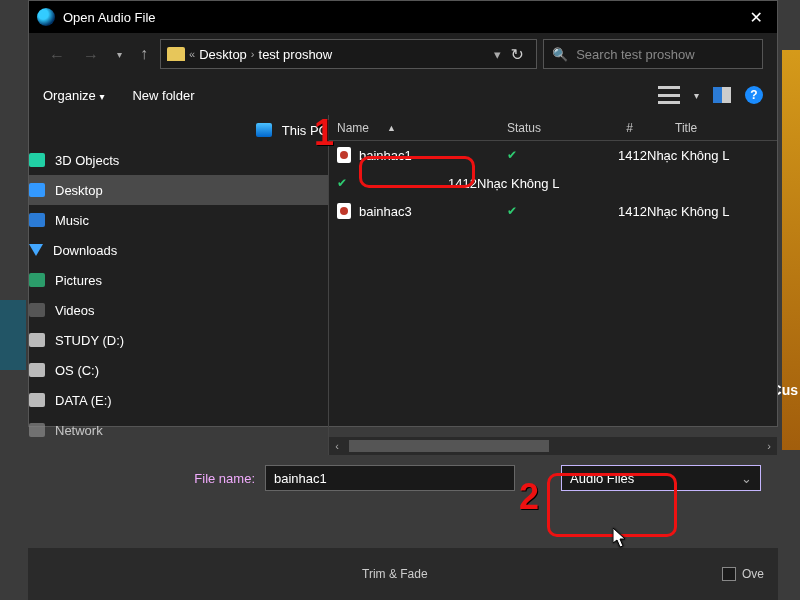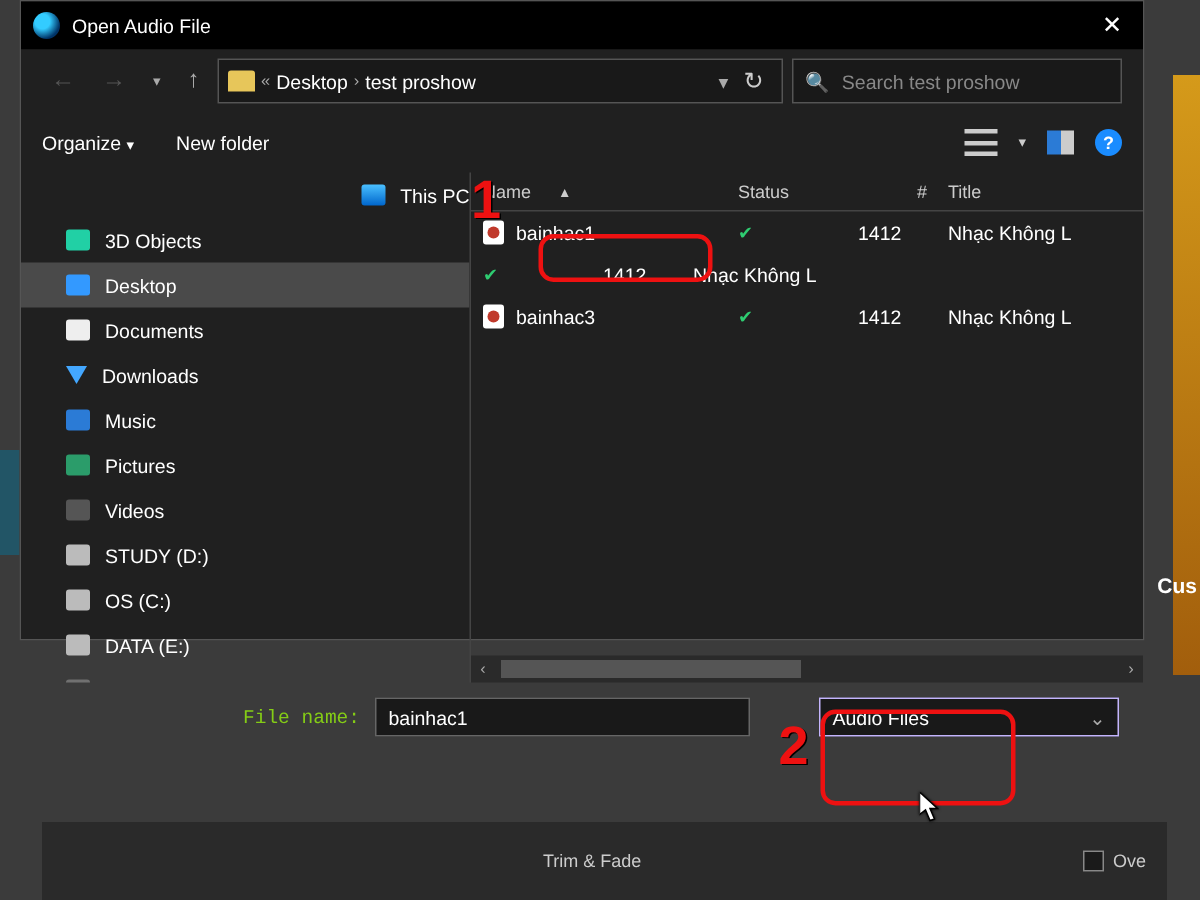--- a/index.html
+++ b/index.html
@@ -1,18 +1,18 @@
 <!DOCTYPE html>
 <html><head>
 <meta charset="utf-8">
 <style>
   * { box-sizing: border-box; margin: 0; padding: 0; font-family: "Segoe UI", Tahoma, sans-serif; }
   body { width: 800px; height: 600px; overflow: hidden; background: #333; position: relative; }
   .dialog {
-    position: absolute; left: 13px; top: 0; width: 750px; height: 427px;
+    position: absolute; left: 28px; top: 0; width: 750px; height: 427px;
     background: #202020; color: #fff; border: 1px solid #555;
   }
   .titlebar {
     height: 32px; display: flex; align-items: center; padding: 0 8px;
     background: #000; color: #fff; font-size: 13px;
   }
   .titlebar .app-icon {
     width: 18px; height: 18px; border-radius: 50%;
     background: radial-gradient(circle at 35% 35%, #3cf 30%, #036 70%);
     margin-right: 8px;
@@ -42,59 +42,59 @@
   .toolbar {
     height: 40px; display:flex; align-items:center; padding: 0 14px; gap: 28px;
     font-size: 13px; color:#fff;
   }
   .toolbar .right { margin-left:auto; display:flex; align-items:center; gap:14px; }
   .view-btn { width:22px; height:18px; display:flex; flex-direction:column; justify-content:space-between; }
   .view-btn span { height:3px; background:#ccc; }
   .help-icon { width:18px; height:18px; border-radius:50%; background:#1a8cff; color:#fff; font-size:12px; font-weight:bold; display:flex; align-items:center; justify-content:center;}
   .body { display:flex; height: 340px; }
   .sidebar { width: 300px; border-right:1px solid #444; overflow:hidden; font-size:13px;}
-  .side-item { display:flex; align-items:center; gap:10px; height:30px; padding-left:30px; color:#fff;}
+  .side-item { display:flex; align-items:center; gap:10px; height:30px; color:#fff;}
   .side-item.top { padding-left:18px; font-weight:500;justify-content:flex-end;}
   .side-item.active { background:#4a4a4a; }
   .ico { width:16px; height:14px; display:inline-block; }
   .ico-pc { background: linear-gradient(#4ac0ff,#0066cc); border-radius:2px;}
   .ico-3d { background:#21d0a5; border-radius:2px;}
   .ico-desktop { background:#3399ff; border-radius:2px;}
   .ico-doc { background:#eee; border-radius:2px;}
   .ico-down { width:0;height:0;border-left:7px solid transparent;border-right:7px solid transparent;border-top:12px solid #43a7ff;}
   .ico-music { background:#2b7bd6; border-radius:2px;}
   .ico-pic { background:#2b9c6a; border-radius:2px;}
   .ico-video { background:#555; border-radius:2px;}
   .ico-drive { background:#bbb; border-radius:2px; }
   .ico-net { background:#888; border-radius:2px;}
   .filepane { flex:1; display:flex; flex-direction:column; }
   .cols { display:flex; height:26px; align-items:center; font-size:12px; color:#ccc; border-bottom:1px solid #444; padding-left:8px;}
   .col-name{flex:0 0 170px; display:flex; align-items:center; gap:18px;}
   .col-status{flex:0 0 80px;}
   .col-num{flex:0 0 60px; text-align:right; padding-right:14px;}
-  .col-title{flex:1;}
+  .col-title{flex:1;margin-left:28px;}
   .rows { flex:1; position:relative; }
   .row { display:flex; align-items:center; height:28px; font-size:13px; color:#fff; padding-left:8px;}
   .row .fname { flex:0 0 170px; display:flex; align-items:center; gap:8px;}
   .row .status { flex:0 0 80px; color:#2ecc71; font-size:12px;}
-  .row .num { flex:0 0 60px; padding-right:0;}
+  .row .num { flex:0 0 60px; text-align:right; padding-right:0;}
   .row .ftitle { flex:1; overflow:hidden; white-space:nowrap;}
   .file-icon { width:14px; height:16px; background:#fff; border-radius:2px; position:relative;}
   .file-icon::after{content:"";position:absolute;left:3px;top:4px;width:8px;height:8px;border-radius:50%;background:#c0392b;}
   .hl { position:absolute; border:3px solid #e11; border-radius:10px; pointer-events:none;}
   .hl1 { left:359px; top:156px; width:116px; height:32px;}
   .annot { position:absolute; color:#e11; font-weight:800; font-size:36px; font-family:Arial; text-shadow:1px 1px 0 #000;}
   .annot1{ left:314px; top:112px;}
   .hscroll { height:18px; background:#2a2a2a; display:flex; align-items:center; }
   .hscroll .track{flex:1; height:14px; background:#2a2a2a; position:relative;}
   .hscroll .thumb{position:absolute; left:4px; width:200px; top:1px; height:12px; background:#555;}
   .hscroll .arrow{width:16px; text-align:center; color:#aaa; font-size:11px;}
   .bottom { padding: 10px 16px 14px; }
   .fn-row { display:flex; align-items:center; gap:10px; }
-  .fn-label { width:210px; text-align:right; font-size:13px; color:#84cc16;font-family:Liberation Mono, monospace;}
+  .fn-label { width:210px; text-align:right; font-size:13px; color:#f0abfc;}
   .fn-input { flex:0 0 250px; height:26px; background:#191919; border:1px solid #666; color:#fff; padding:0 8px; font-size:13px;}
   .ft-select { flex:1; height:26px; background:#191919; border:1px solid #c4b5fd; color:#fff; display:flex; align-items:center; padding:0 8px; font-size:13px; margin-left:36px;}
   .ft-select .chev{margin-left:auto; color:#aaa;}
   .btn-row { display:flex; justify-content:flex-end; gap:18px; margin-top:14px;}
   .btn { width:106px; height:30px; background:#333; border:1px solid #888; color:#fff; font-size:13px; display:flex; align-items:center; justify-content:center; cursor:pointer;}
   .btn.open { border:1px solid #aaa; }
   .hl2 { left:547px; top:473px; width:130px; height:64px;}
   .annot2 { left:519px; top:476px; }
   .cursor { position:absolute; left:613px; top:528px; width:14px; height:20px; }
   .cursor svg { filter: drop-shadow(0 0 1px #000);}
@@ -170,30 +170,26 @@
         </div>
       <div class="side-item">
           <span class="ico ico-3d"></span>
           <span>3D Objects</span>
         </div>
       <div class="side-item active">
           <span class="ico ico-desktop"></span>
           <span>Desktop</span>
         </div>
       <div class="side-item">
-          <span class="ico ico-doc"></span>
-          <span>Documents</span>
+          <span class="ico ico-music"></span>
+          <span>Music</span>
         </div>
       <div class="side-item">
           <span class="ico ico-down"></span>
           <span>Downloads</span>
-        </div>
-      <div class="side-item">
-          <span class="ico ico-music"></span>
-          <span>Music</span>
         </div>
       <div class="side-item">
           <span class="ico ico-pic"></span>
           <span>Pictures</span>
         </div>
       <div class="side-item">
           <span class="ico ico-video"></span>
           <span>Videos</span>
         </div>
       <div class="side-item">

